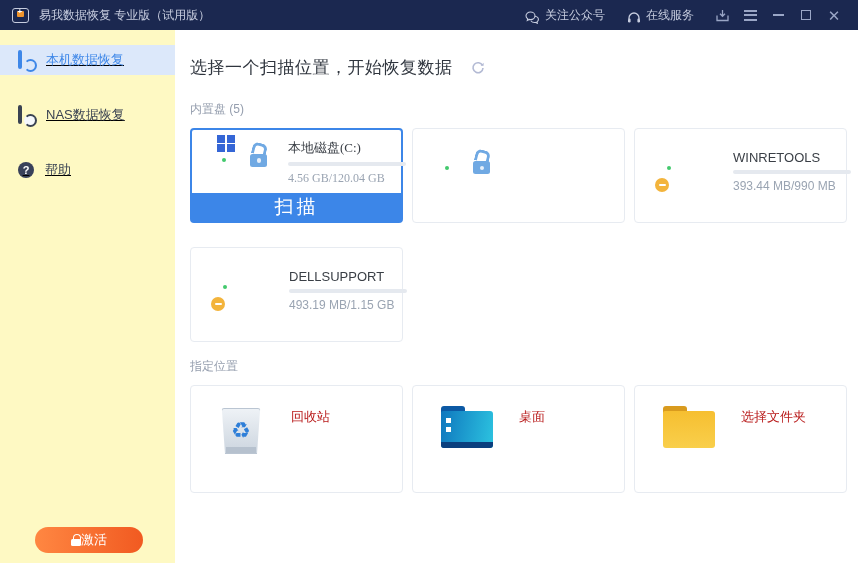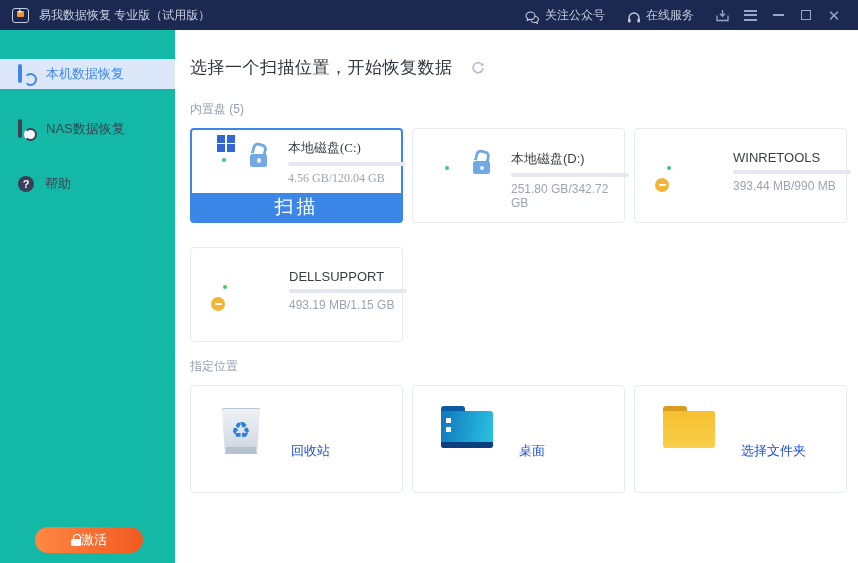--- a/index.html
+++ b/index.html
@@ -17,21 +17,21 @@
   .win-btns { display:flex; align-items:center; margin-left:14px; }
   .win-btn { width:28px; height:26px; display:flex; align-items:center; justify-content:center; color:#9aa6c6; }
   .wb-min { width:11px; height:2px; background:#9aa6c6; }
   .wb-max { width:10px; height:10px; border:1.5px solid #9aa6c6; }
   .wb-close { font-size:15px; line-height:1; color:#9aa6c6; }
   .hamburger { display:flex; flex-direction:column; gap:2.5px; }
   .hamburger i { display:block; width:13px; height:2px; background:#9aa6c6; }
 
   
   .app-body { display:flex; height:533px; }
-  .sidebar { width:175px; background:#14b8a6; position:relative; flex-shrink:0; padding-top:29px; }
+  .sidebar { width:175px; background:#fef9c3; position:relative; flex-shrink:0; padding-top:15px;text-decoration:underline; }
   .side-item { height:30px; display:flex; align-items:center; padding-left:18px; gap:11px; font-size:13px; color:#3a4352; margin-bottom:25px; cursor:default; }
   .side-item.active { background:#dce8fa; color:#3e87e8; }
   .side-icon { width:17px; height:17px; position:relative; flex-shrink:0; }
   .doc-ic { width:14px; height:13px; border:2px solid currentColor; border-radius:3px; }
   .doc-ic::after { content:""; position:absolute; right:-2px; bottom:-3px; width:9px; height:9px; border:2px solid currentColor; border-radius:50%; border-left-color:transparent; background:inherit; }
   .side-item.active .doc-ic::after { background:#dce8fa; }
   .side-item:not(.active) .doc-ic::after { background:#f5f8fc; }
   .help-ic { width:16px; height:16px; background:#39415a; border-radius:50%; color:#fff; font-size:11px; font-weight:bold; display:flex; align-items:center; justify-content:center; }
 
   .activate-btn { position:absolute; left:35px; bottom:10px; width:108px; height:26px; border:none; border-radius:13px; background:linear-gradient(90deg,#ff8742,#f15a21); color:#fff; font-size:13px; display:flex; align-items:center; justify-content:center; gap:0; cursor:pointer; font-family:inherit; }
@@ -68,21 +68,21 @@
   .win-logo i { background:#3566d6; display:block; }
   .d-lock { position:absolute; right:2px; top:2px; width:18px; height:24px; }
   .d-lock::before { content:""; position:absolute; right:1px; top:0; width:9px; height:9px; border:3px solid #70a9e3; border-bottom:none; border-radius:6px 6px 0 0; transform:rotate(14deg); }
   .d-lock::after { content:""; position:absolute; left:0; bottom:0; width:17px; height:13px; background:#70a9e3; border-radius:2.5px; box-shadow:inset 0 0 0 0 #fff; }
   .d-lock i { position:absolute; left:6.5px; bottom:4px; width:4.5px; height:4.5px; background:#e8f0fa; border-radius:50%; z-index:1; }
   .d-badge { position:absolute; left:-4px; bottom:-2px; width:14px; height:14px; background:#f3b43c; border-radius:50%; }
   .d-badge::after { content:""; position:absolute; left:3.5px; top:6px; width:7px; height:2px; background:#fff; border-radius:1px; }
 
   
   .loc-card { height:108px; background:#fff; border:1px solid #e7ebf1; border-radius:4px; padding:20px 0 0 28px; display:flex; align-items:flex-start; gap:26px; cursor:pointer; }
-  .loc-label { font-size:13px; color:#1d4ed8; margin-top:36px; }
+  .loc-label { font-size:13px; color:#b91c1c; margin-top:2px; }
 
   .bin-icon { width:46px; height:52px; position:relative; }
   .bin-body { position:absolute; left:2px; top:2px; width:40px; height:46px; background:linear-gradient(#eef2f6,#ccd5df); border:1px solid #bac5d2; clip-path:polygon(2% 0,98% 0,90% 100%,10% 100%); display:flex; align-items:center; justify-content:center; border-radius:3px; }
   .bin-body::after { content:""; position:absolute; left:10%; bottom:0; width:80%; height:6px; background:#b6c1ce; }
   .recycle-glyph { color:#2f7fd8; font-size:22px; font-family:"DejaVu Sans",sans-serif; line-height:1; }
 
   .folder-icon { width:52px; height:42px; position:relative; }
   .f-tab { position:absolute; left:0; top:0; width:24px; height:10px; border-radius:3px 3px 0 0; }
   .f-body { position:absolute; left:0; top:5px; width:52px; height:37px; border-radius:2px 3px 3px 3px; }
   .folder-desktop .f-tab { background:#0c59a4; }
@@ -208,25 +208,20 @@
         <button class="scan-btn">扫描</button>
       </div>
 
       <div class="drive-card">
         <span class="drive-icon">
           <span class="d-body"><span class="d-top"></span><span class="d-front"></span></span>
           <span class="d-lock">
               <i></i>
             </span>
         </span>
-        <span class="drive-info">
-          <span class="drive-name">本地磁盘(D:)</span>
-          <span class="progress-track"><span class="progress-fill" style="width: 27%;"></span></span>
-          <span class="drive-size">251.80 GB/342.72 GB</span>
-        </span>
       </div>
 
       <div class="drive-card">
         <span class="drive-icon">
           <span class="d-body"><span class="d-top"></span><span class="d-front"></span></span>
           <span class="d-badge"></span>
         </span>
         <span class="drive-info">
           <span class="drive-name">WINRETOOLS</span>
           <span class="progress-track"><span class="progress-fill" style="width: 60%;"></span></span>

